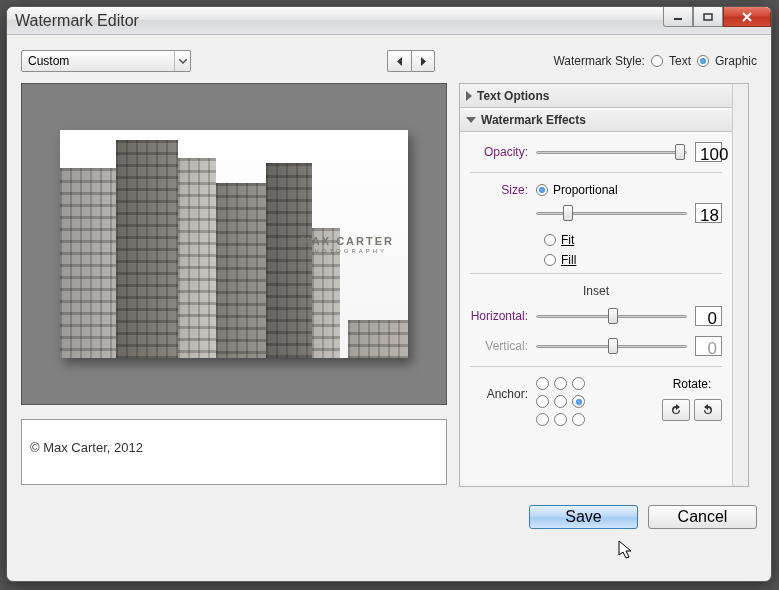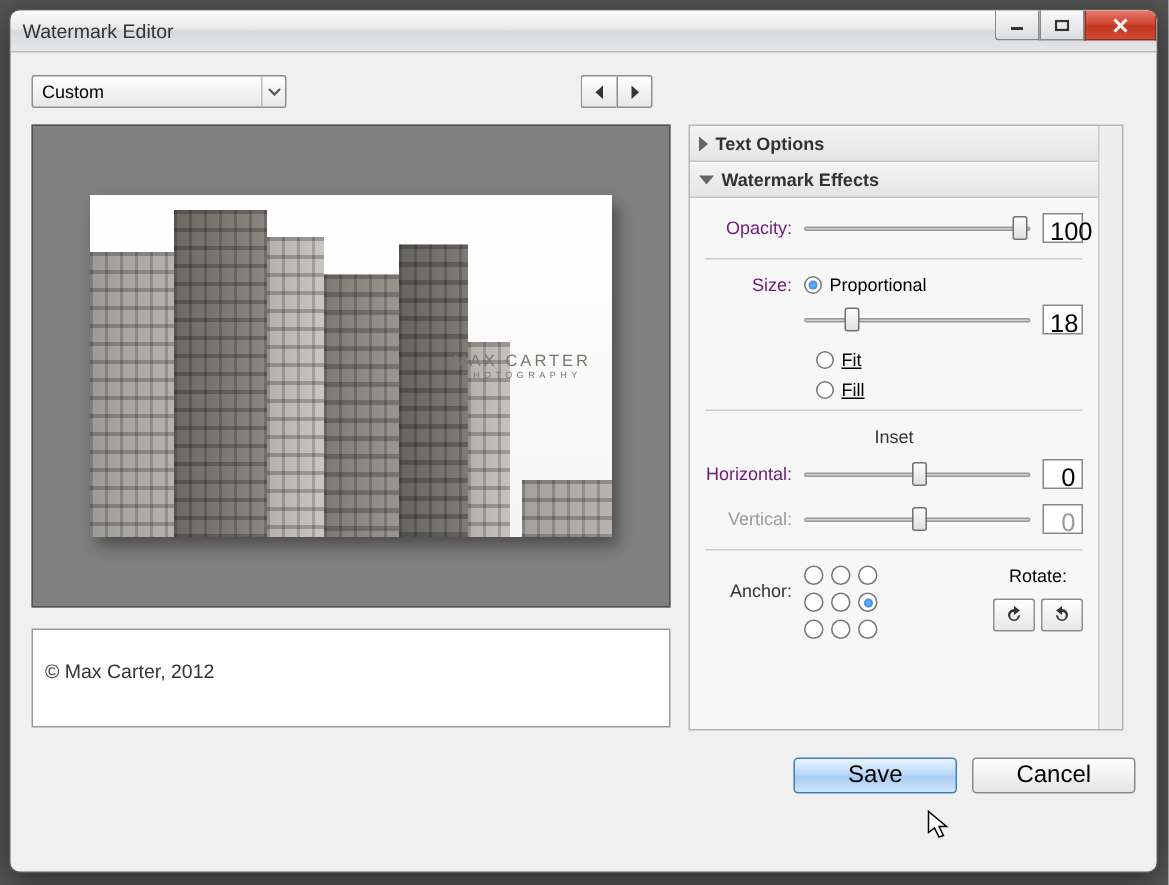--- a/index.html
+++ b/index.html
@@ -20,21 +20,21 @@
   box-shadow: 0 4px 20px rgba(0,0,0,0.5);
   overflow: hidden;
 }
 .titlebar {
   height: 28px;
   background: linear-gradient(to bottom, #fdfdfd, #e8e8e8 45%, #d8d9db 50%, #e4e6e9);
   border-bottom: 1px solid #bbb;
   display: flex; align-items: center;
   padding-left: 8px;
 }
-.titlebar-text { color: #333; font-size: 13px; }
+.titlebar-text { color: #333; font-size: 16px; }
 .win-controls {
   position: absolute;
   right: 0; top: 0;
   display: flex;
 }
 .winbtn {
   width: 30px; height: 20px;
   border: 1px solid #888;
   border-top: none;
   background: linear-gradient(to bottom,#f9f9f9,#dcdde0);
@@ -97,21 +97,21 @@
 .b4 { left:156px; width:50px; height:175px; background:linear-gradient(90deg,#7d7a74,#9a968f);}
 .b5 { left:206px; width:46px; height:195px; background:linear-gradient(90deg,#666460,#7f7c76);}
 .b6 { left:252px; width:28px; height:130px; background:linear-gradient(90deg,#b5b1ab,#c5c2bd);}
 .b7 { right:0; bottom:0; width:60px; height:38px; background:linear-gradient(90deg,#a39f99,#b8b4ad);}
 .wins { position:absolute; inset:0;
   background-image:
     repeating-linear-gradient(to bottom, rgba(0,0,0,0.22) 0 3px, transparent 3px 12px),
     repeating-linear-gradient(to right, rgba(0,0,0,0.18) 0 2px, transparent 2px 10px);
 }
 .wm-text { position:absolute; right:14px; top:105px; text-align:center; color:#7a7770;}
-.wm-text .t1 { font-size:11px; letter-spacing:2px; font-weight:400;}
+.wm-text .t1 { font-size:11px; letter-spacing:2px; font-weight:700;}
 .wm-text .t2 { font-size:6px; letter-spacing:3px; margin-top:1px;}
 .textarea {
   margin-top: 14px;
   width: 426px; height: 66px;
   border:1px solid #999; background:#fff;
   padding: 20px 8px;
   font-size: 13px;
   color:#333;
 }
 .rightcol {
@@ -199,20 +199,27 @@
           <svg width="7" height="9">
               <path d="M6,0 L1,4.5 L6,9" fill="#333"></path>
             </svg>
         </div>
         <div class="navbtn">
           <svg width="7" height="9">
               <path d="M1,0 L6,4.5 L1,9" fill="#333"></path>
             </svg>
         </div>
       </div>
+      <div class="wm-style">
+        <span>Watermark Style:</span>
+        <span class="radio"></span>
+        <span>Text</span>
+        <span class="radio checked"></span>
+        <span>Graphic</span>
+      </div>
     </div>
 
     <div class="mainrow">
       <div class="leftcol">
         <div class="preview">
           <div class="photo">
             <div class="sky"></div>
             <div class="b b1">
                 <div class="wins"></div>
               </div>

